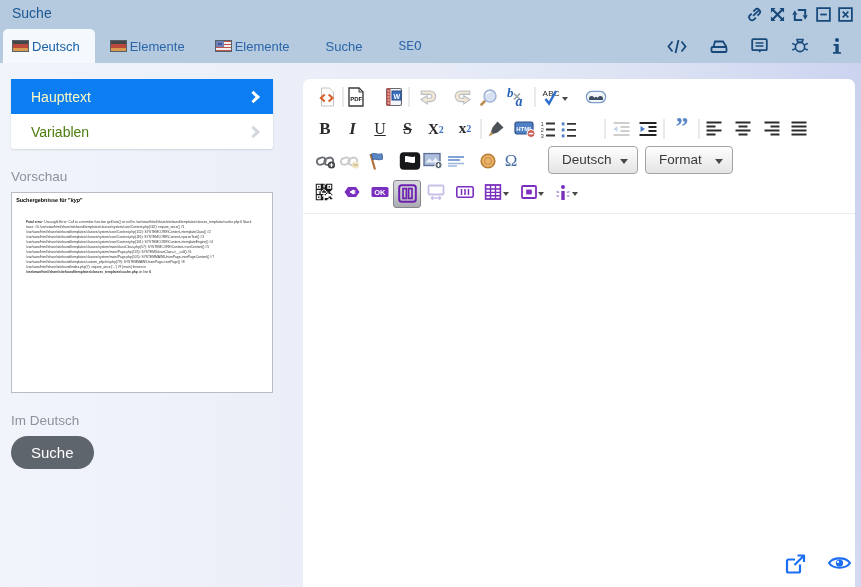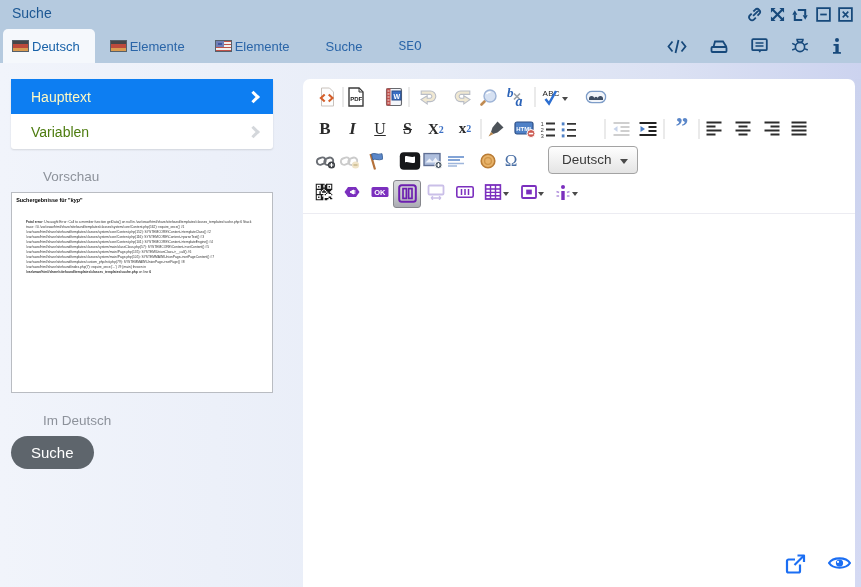--- a/index.html
+++ b/index.html
@@ -20,21 +20,21 @@
 .flag-us::after { content:""; position:absolute; left:0; top:0; width:8px; height:6px; background:#41549e; box-shadow:inset 0 0 0 2px rgba(255,255,255,.25); }
 .tabicons { position:absolute; right:19px; top:38px; display:flex; gap:23px; align-items:center; }
 
 .navbox { position:absolute; left:11px; top:79px; width:262px; background:#fff; border-radius:3px; box-shadow:0 1px 2px rgba(0,0,0,.12); }
 .navitem { height:35px; display:flex; align-items:center; padding:0 20px; font-size:14px; position:relative; }
 .navitem.active { background:#0d7ef2; color:#fef9c3; font-weight:normal; }
 .navitem.plain { color:#4d7c0f; }
 .chev { position:absolute; right:15px; top:50%; width:9px; height:9px; border-right:3px solid; border-top:3px solid; transform:translateY(-50%) rotate(45deg); }
 .navitem.active .chev { border-color:#fff; }
 .navitem.plain .chev { border-color:#d4d7db; }
-.label { position:absolute; left:11px; font-size:13.5px; color:#8d929b;margin-left:32px; }
+.label { position:absolute; left:11px; font-size:13.5px; color:#8d929b; }
 .preview { position:absolute; left:11px; top:192px; width:262px; height:201px; background:#fff; border:1px solid #b9bcc2; overflow:hidden; }
 .pv-inner { transform:scale(.30); transform-origin:0 0; width:860px; padding:14px 12px 0 14px; font-family:"Liberation Sans",sans-serif; }
 .pv-title { font-size:18px; font-weight:bold; color:#000; margin-bottom:54px;}
 .pv-err { font-size:11px; color:#333; line-height:1.5; width:760px; margin-left:33px; }
 .tpl-btn { position:absolute; left:11px; top:436px; height:33px; padding:0 20px; background:#5e656c; color:#fff; font-size:15px; border-radius:17px; display:flex; align-items:center; }
 
 .panel { position:absolute; left:303px; top:79px; width:552px; height:508px; background:#fff; border-radius:7px 7px 0 0; }
 .rightstrip { position:absolute; right:0px; top:79px; width:6px; height:508px; background:linear-gradient(#cbd2ee,#d5daf3); }
 .toolbar { position:absolute; left:0; top:0; width:552px; height:135px; border-bottom:1px solid #ececf2; }
 .ti { position:absolute; transform:translate(-50%,-50%); display:flex; align-items:center; justify-content:center; }
@@ -321,20 +321,24 @@
         <svg width="17" height="17" viewBox="0 0 17 17">
           <circle cx="8.5" cy="8.5" r="6.8" fill="#e8b36a" stroke="#b97c35" stroke-width="1.6"></circle>
           <circle cx="8.5" cy="8.5" r="3.4" fill="none" stroke="#cf9548" stroke-width="1.4"></circle>
         </svg>
       </span>
     <span class="ti" style="left:208px;top:81.5px;font-family:'Liberation Serif',serif;font-size:17px;color:#4a6fa5;">Ω</span>
     <div class="drop" style="left:245px;top:67px;width:90px;">
         <span>Deutsch</span>
         <i class="dcaret"></i>
       </div>
+    <div class="drop" style="left:342px;top:67px;width:88px;">
+        <span>Format</span>
+        <i class="dcaret"></i>
+      </div>
 
     <span class="ti" style="left:20.5px;top:113px;">
         <svg width="17" height="17" viewBox="0 0 17 17">
           <path fill="#1a1a1a" d="M0.0 0.0h1.31v1.31h-1.31zM1.31 0.0h1.31v1.31h-1.31zM2.62 0.0h1.31v1.31h-1.31zM3.93 0.0h1.31v1.31h-1.31zM5.24 0.0h1.31v1.31h-1.31zM6.55 0.0h1.31v1.31h-1.31zM7.86 0.0h1.31v1.31h-1.31zM10.48 0.0h1.31v1.31h-1.31zM11.79 0.0h1.31v1.31h-1.31zM13.1 0.0h1.31v1.31h-1.31zM14.41 0.0h1.31v1.31h-1.31zM15.72 0.0h1.31v1.31h-1.31zM0.0 1.31h1.31v1.31h-1.31zM5.24 1.31h1.31v1.31h-1.31zM6.55 1.31h1.31v1.31h-1.31zM9.17 1.31h1.31v1.31h-1.31zM10.48 1.31h1.31v1.31h-1.31zM15.72 1.31h1.31v1.31h-1.31zM0.0 2.62h1.31v1.31h-1.31zM2.62 2.62h1.31v1.31h-1.31zM5.24 2.62h1.31v1.31h-1.31zM6.55 2.62h1.31v1.31h-1.31zM9.17 2.62h1.31v1.31h-1.31zM10.48 2.62h1.31v1.31h-1.31zM13.1 2.62h1.31v1.31h-1.31zM15.72 2.62h1.31v1.31h-1.31zM0.0 3.93h1.31v1.31h-1.31zM5.24 3.93h1.31v1.31h-1.31zM6.55 3.93h1.31v1.31h-1.31zM7.86 3.93h1.31v1.31h-1.31zM9.17 3.93h1.31v1.31h-1.31zM10.48 3.93h1.31v1.31h-1.31zM15.72 3.93h1.31v1.31h-1.31zM0.0 5.24h1.31v1.31h-1.31zM1.31 5.24h1.31v1.31h-1.31zM2.62 5.24h1.31v1.31h-1.31zM3.93 5.24h1.31v1.31h-1.31zM5.24 5.24h1.31v1.31h-1.31zM6.55 5.24h1.31v1.31h-1.31zM9.17 5.24h1.31v1.31h-1.31zM10.48 5.24h1.31v1.31h-1.31zM11.79 5.24h1.31v1.31h-1.31zM13.1 5.24h1.31v1.31h-1.31zM14.41 5.24h1.31v1.31h-1.31zM15.72 5.24h1.31v1.31h-1.31zM0.0 6.55h1.31v1.31h-1.31zM5.24 6.55h1.31v1.31h-1.31zM7.86 6.55h1.31v1.31h-1.31zM10.48 6.55h1.31v1.31h-1.31zM11.79 6.55h1.31v1.31h-1.31zM13.1 6.55h1.31v1.31h-1.31zM14.41 6.55h1.31v1.31h-1.31zM0.0 7.86h1.31v1.31h-1.31zM3.93 7.86h1.31v1.31h-1.31zM6.55 7.86h1.31v1.31h-1.31zM7.86 7.86h1.31v1.31h-1.31zM9.17 7.86h1.31v1.31h-1.31zM11.79 7.86h1.31v1.31h-1.31zM13.1 7.86h1.31v1.31h-1.31zM0.0 9.17h1.31v1.31h-1.31zM3.93 9.17h1.31v1.31h-1.31zM10.48 9.17h1.31v1.31h-1.31zM13.1 9.17h1.31v1.31h-1.31zM14.41 9.17h1.31v1.31h-1.31zM0.0 10.48h1.31v1.31h-1.31zM1.31 10.48h1.31v1.31h-1.31zM2.62 10.48h1.31v1.31h-1.31zM3.93 10.48h1.31v1.31h-1.31zM5.24 10.48h1.31v1.31h-1.31zM6.55 10.48h1.31v1.31h-1.31zM9.17 10.48h1.31v1.31h-1.31zM15.72 10.48h1.31v1.31h-1.31zM0.0 11.79h1.31v1.31h-1.31zM5.24 11.79h1.31v1.31h-1.31zM0.0 13.1h1.31v1.31h-1.31zM2.62 13.1h1.31v1.31h-1.31zM5.24 13.1h1.31v1.31h-1.31zM6.55 13.1h1.31v1.31h-1.31zM13.1 13.1h1.31v1.31h-1.31zM14.41 13.1h1.31v1.31h-1.31zM0.0 14.41h1.31v1.31h-1.31zM5.24 14.41h1.31v1.31h-1.31zM6.55 14.41h1.31v1.31h-1.31zM9.17 14.41h1.31v1.31h-1.31zM10.48 14.41h1.31v1.31h-1.31zM11.79 14.41h1.31v1.31h-1.31zM14.41 14.41h1.31v1.31h-1.31zM15.72 14.41h1.31v1.31h-1.31zM0.0 15.72h1.31v1.31h-1.31zM1.31 15.72h1.31v1.31h-1.31zM2.62 15.72h1.31v1.31h-1.31zM3.93 15.72h1.31v1.31h-1.31zM5.24 15.72h1.31v1.31h-1.31zM6.55 15.72h1.31v1.31h-1.31zM9.17 15.72h1.31v1.31h-1.31zM10.48 15.72h1.31v1.31h-1.31z"></path>
         </svg>
       </span>
     <span class="ti" style="left:49px;top:113px;">
         <svg width="16" height="11" viewBox="0 0 16 11">
           <path d="M4 .5 h8 L15.5 5.5 12 10.5 H4 L.5 5.5 Z" fill="#7b2fbe"></path>
           <path d="M9.5 3.5 L6 5.5 9.5 7.5 Z M10.8 3.5 v4" fill="#fff" stroke="#fff" stroke-width="1"></path>

